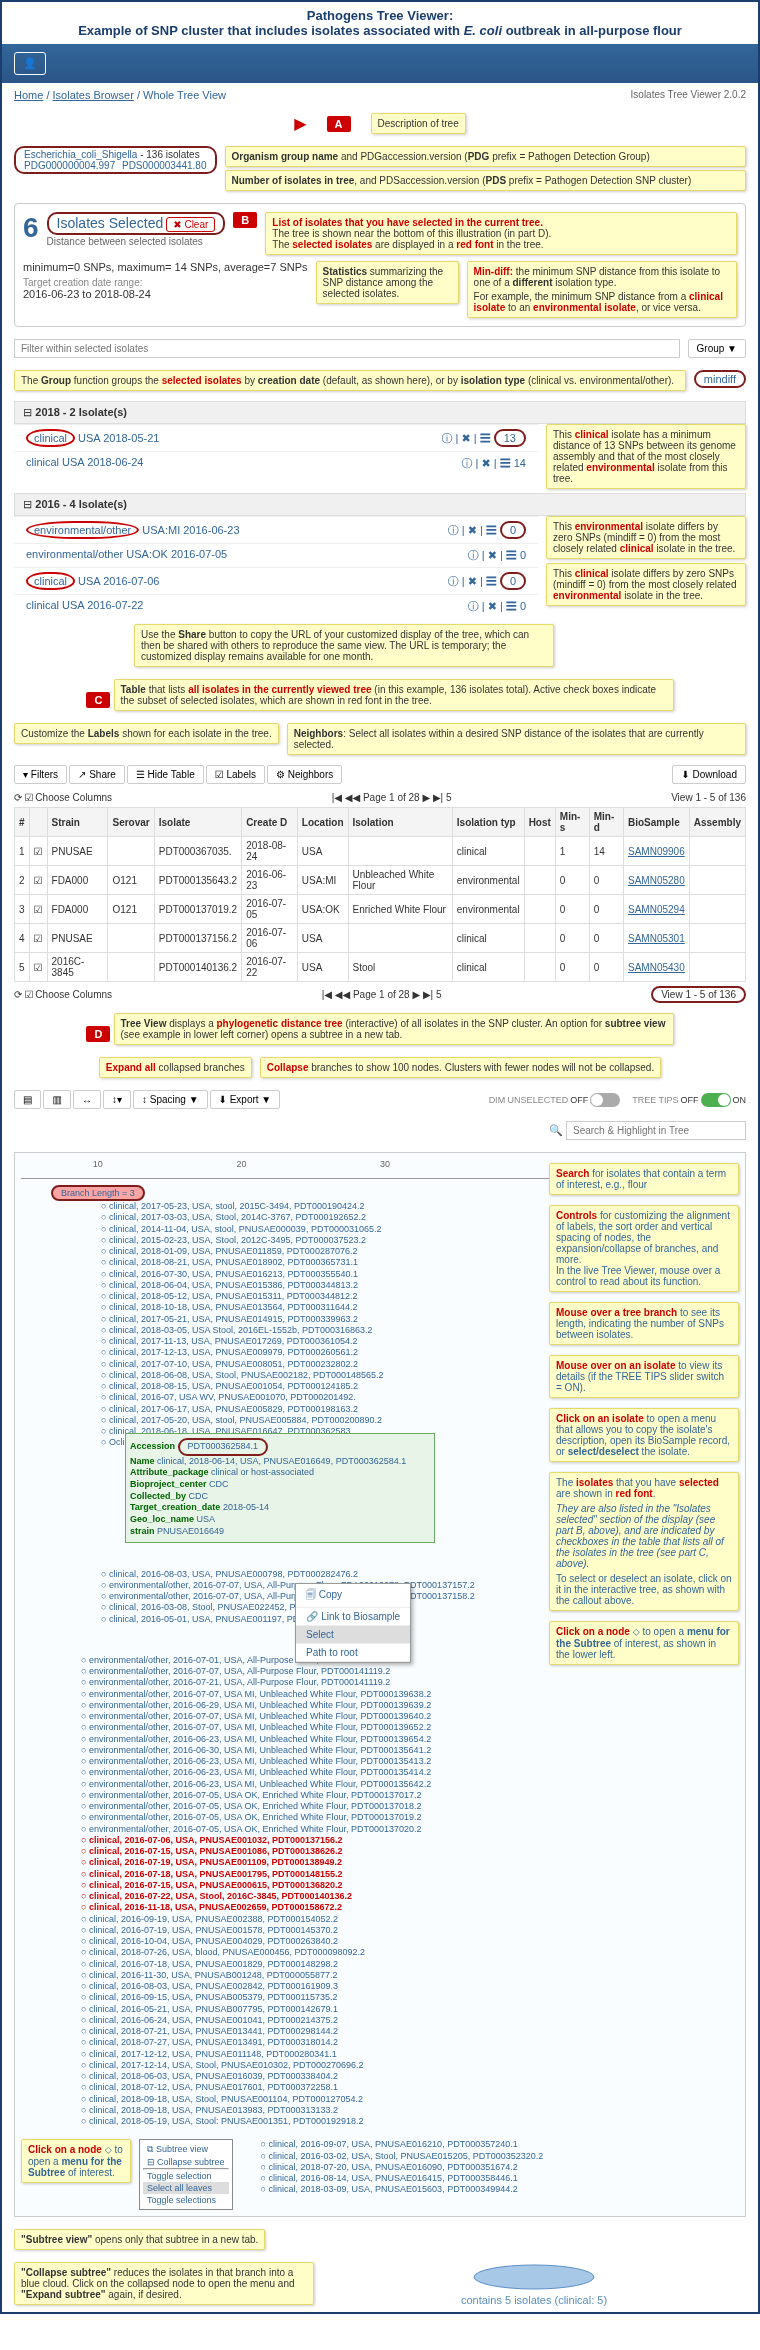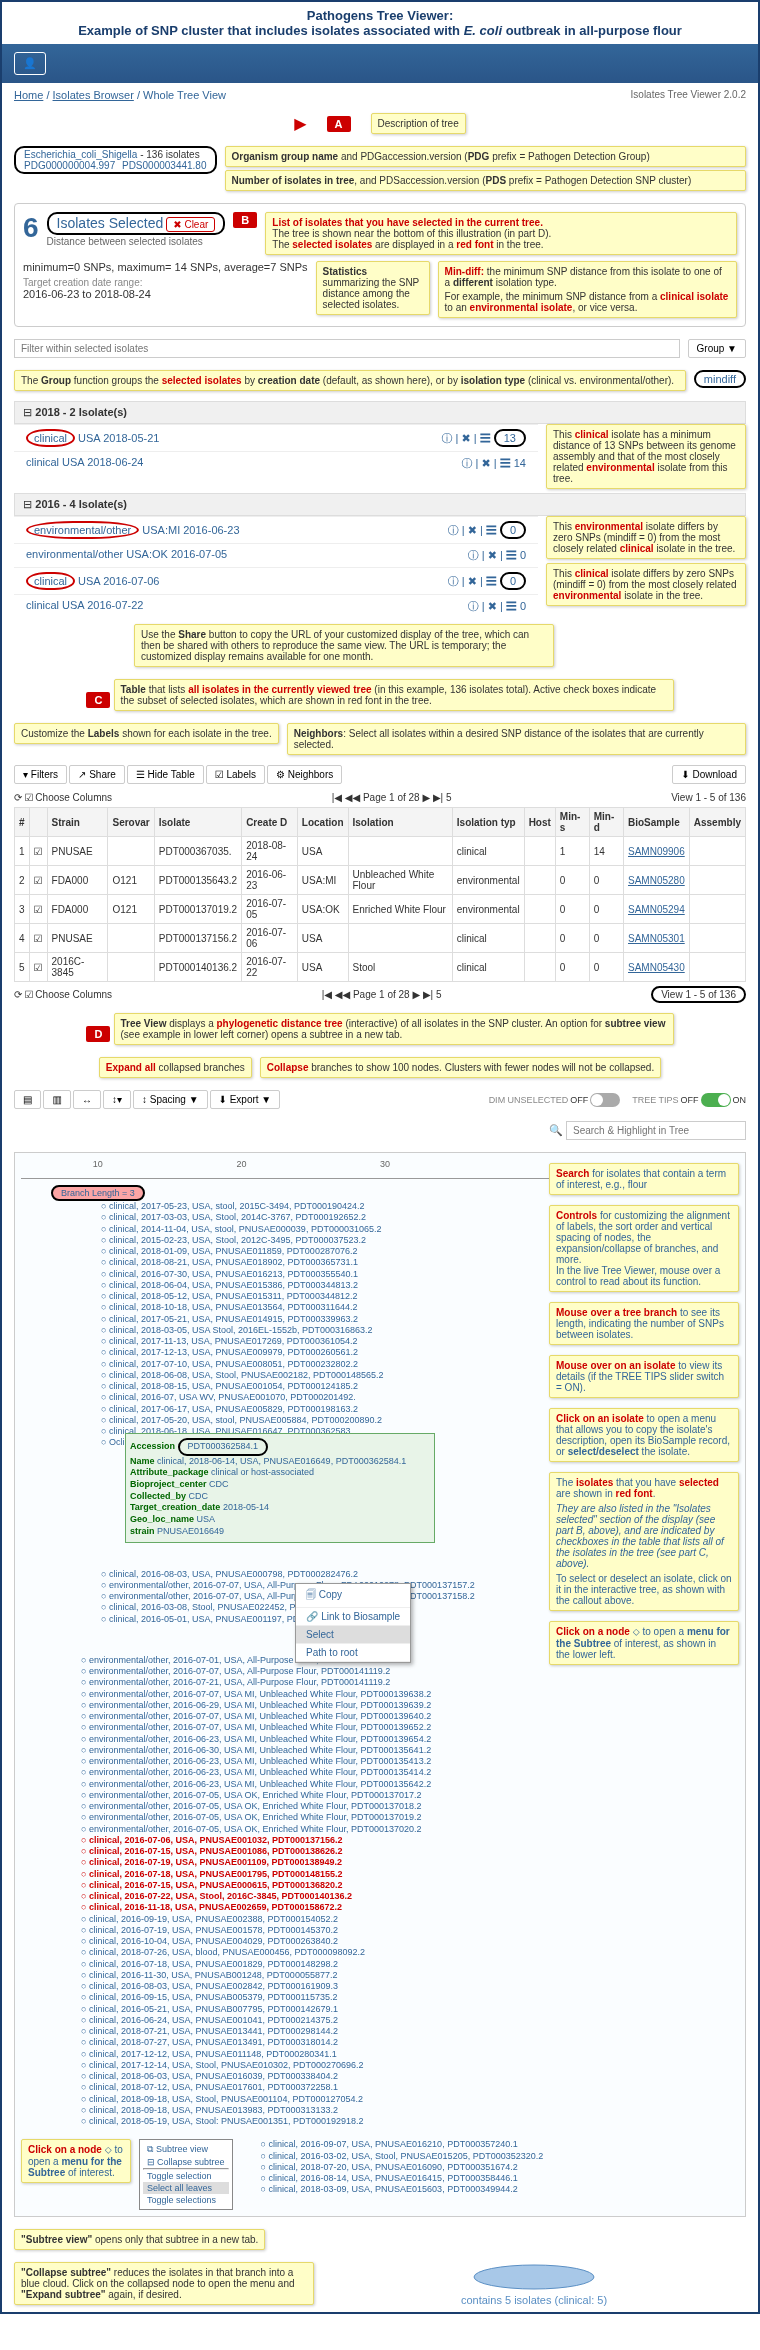--- a/index.html
+++ b/index.html
@@ -17,21 +17,21 @@
   .callout { background: #fffec8; border: 1px solid #e6d96a; padding: 4px 6px; font-size: 10px; border-radius: 2px; box-shadow: 1px 1px 3px rgba(0,0,0,0.2); }
   .callout .bold { font-weight: bold; }
   .red-txt { color: #c00; font-weight: bold; }
   .blue-txt { color: #336699; }
   .marker { background: #c00; color: #fff; font-weight: bold; padding: 2px 8px; border-radius: 2px; display: inline-block; }
   .section { padding: 6px 12px; }
   .sel-box { border: 1px solid #ccc; border-radius: 4px; padding: 8px; margin: 6px 12px; }
   .sel-title { color: #336699; font-size: 14px; }
   .big-num { font-size: 28px; color: #336699; font-weight: bold; }
   .red-circle { border: 2px solid #c00; border-radius: 50%/60%; padding: 1px 6px; display: inline-block; }
-  .red-oval { border: 2px solid #000000; border-radius: 10px; padding: 1px 8px; display: inline-block; }
+  .red-oval { border: 2px solid #7f1d1d; border-radius: 10px; padding: 1px 8px; display: inline-block; }
   .clear-btn { background: #fff; border: 1px solid #c00; color: #c00; padding: 1px 6px; font-size: 10px; border-radius: 3px; cursor: pointer; }
   .toolbar { display: flex; gap: 2px; padding: 4px 12px; flex-wrap: wrap; align-items: center; }
   .tb-btn { border: 1px solid #ccc; background: #fff; padding: 3px 8px; font-size: 10px; border-radius: 2px; cursor: pointer; }
   table.iso { width: 100%; border-collapse: collapse; font-size: 10px; }
   table.iso th, table.iso td { border: 1px solid #ddd; padding: 3px 4px; text-align: left; }
   table.iso th { background: #f4f4f4; }
   .link { color: #336699; text-decoration: underline; }
   .year-row { background: #f0f0f0; padding: 4px 8px; margin-top: 4px; font-size: 11px; border: 1px solid #ddd; }
   .iso-row { padding: 4px 12px; display: flex; justify-content: space-between; border-top: 1px solid #eee; font-size: 11px; color: #336699; }
   .row-icons { color: #336699; font-size: 11px; }
@@ -112,21 +112,21 @@
       <div><span>The tree is shown near the bottom of this illustration (in part D).</span></div>
       <div><span>The </span><span class="red-txt">selected isolates</span><span> are displayed in a </span><span class="red-txt">red font</span><span> in the tree.</span></div>
     </div>
   </div>
   <div class="flex" style="margin-top:6px;">
     <div>
       <div style="font-size:11px; color:#333;">minimum=0 SNPs, maximum= 14 SNPs, average=7 SNPs</div>
       <div style="font-size:10px; color:#888; margin-top:4px;">Target creation date range:</div>
       <div style="font-size:11px;">2016-06-23 to 2018-08-24</div>
     </div>
-    <div class="callout" style="width:114px;"><span class="bold">Statistics</span><span> summarizing the SNP distance among the selected isolates.</span></div>
+    <div class="callout" style="width:143px;"><span class="bold">Statistics</span><span> summarizing the SNP distance among the selected isolates.</span></div>
     <div class="callout" style="flex:1;">
       <div><span class="bold red-txt">Min-diff:</span><span> the minimum SNP distance from this isolate to one of a </span><span class="bold">different</span><span> isolation type.</span></div>
       <div style="margin-top:3px;"><span>For example, the minimum SNP distance from a </span><span class="red-txt">clinical isolate</span><span> to an </span><span class="red-txt">environmental isolate</span><span>, or vice versa.</span></div>
     </div>
   </div>
 </div>
 
 <div class="section flex" style="align-items:center;">
   <input class="search-box" style="flex: 1 1 0%;" placeholder="Filter within selected isolates">
   <button class="tb-btn">Group ▼</button>

